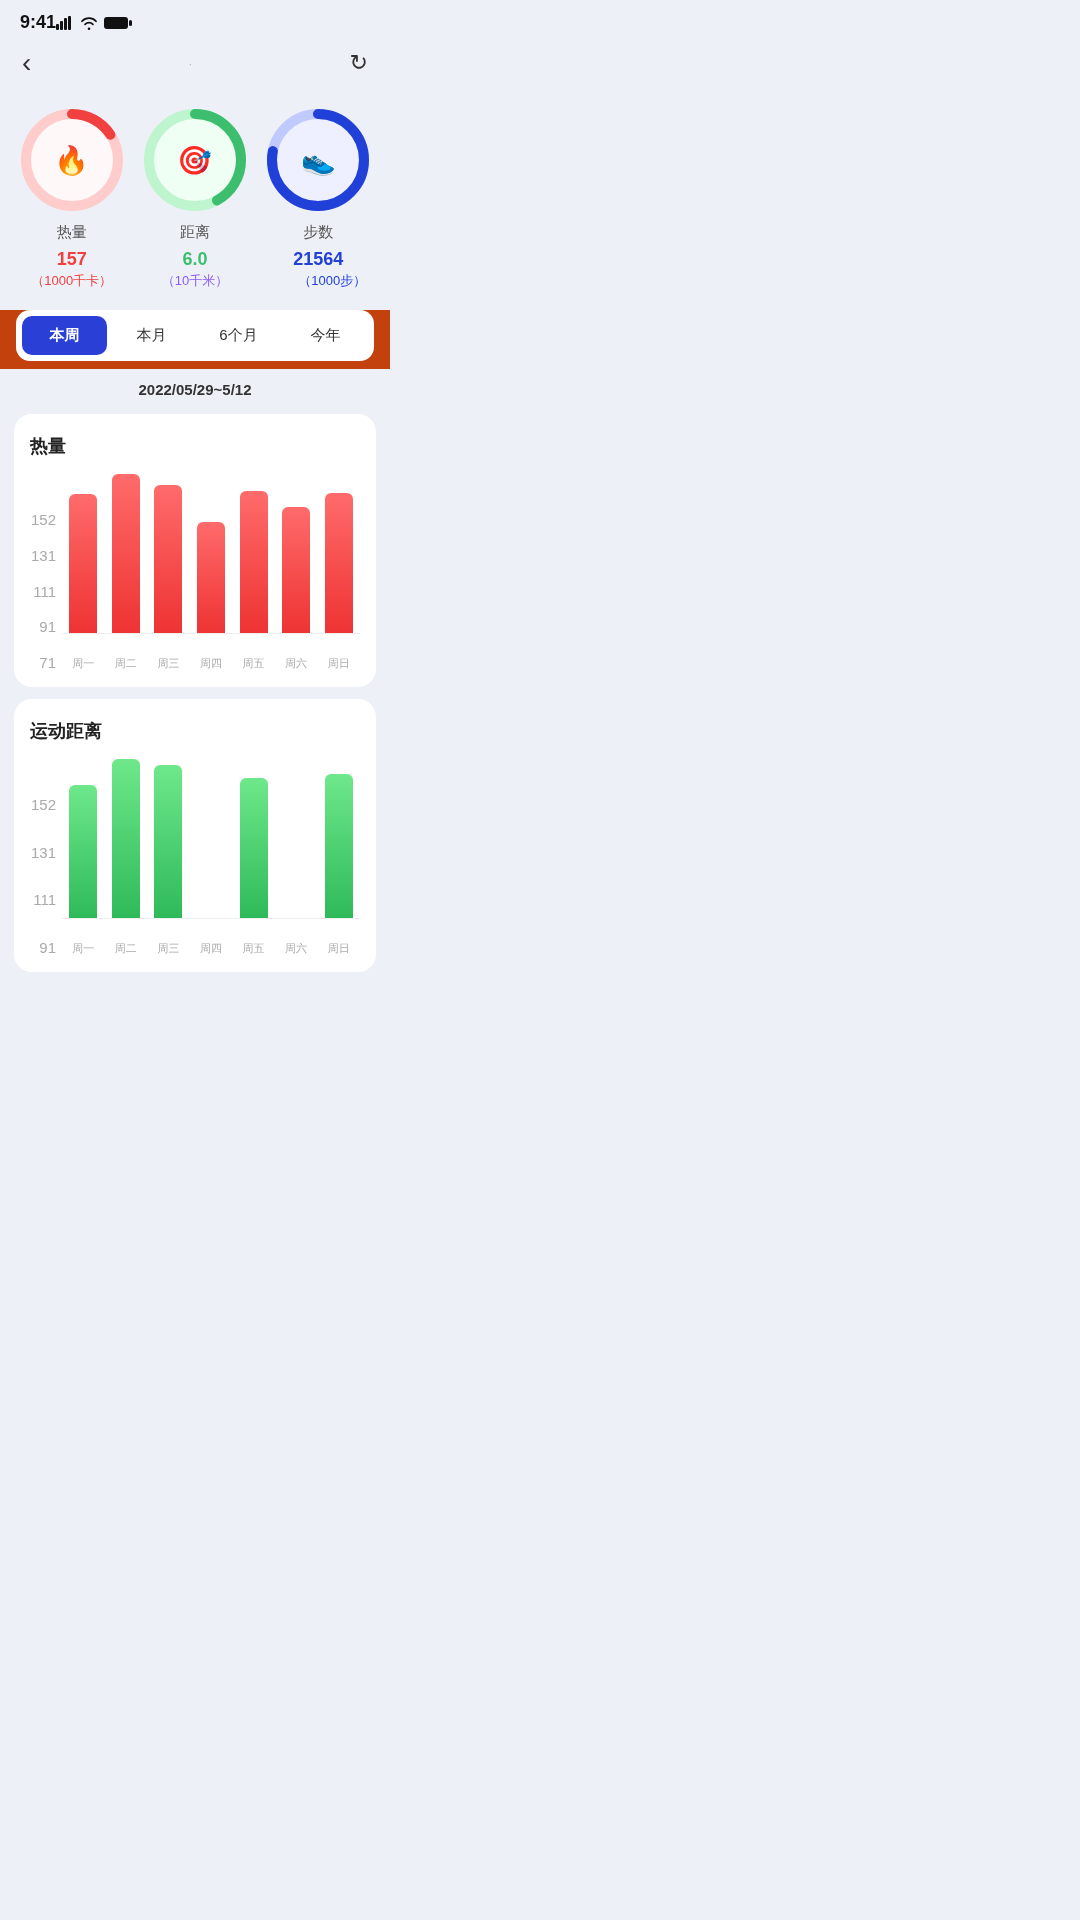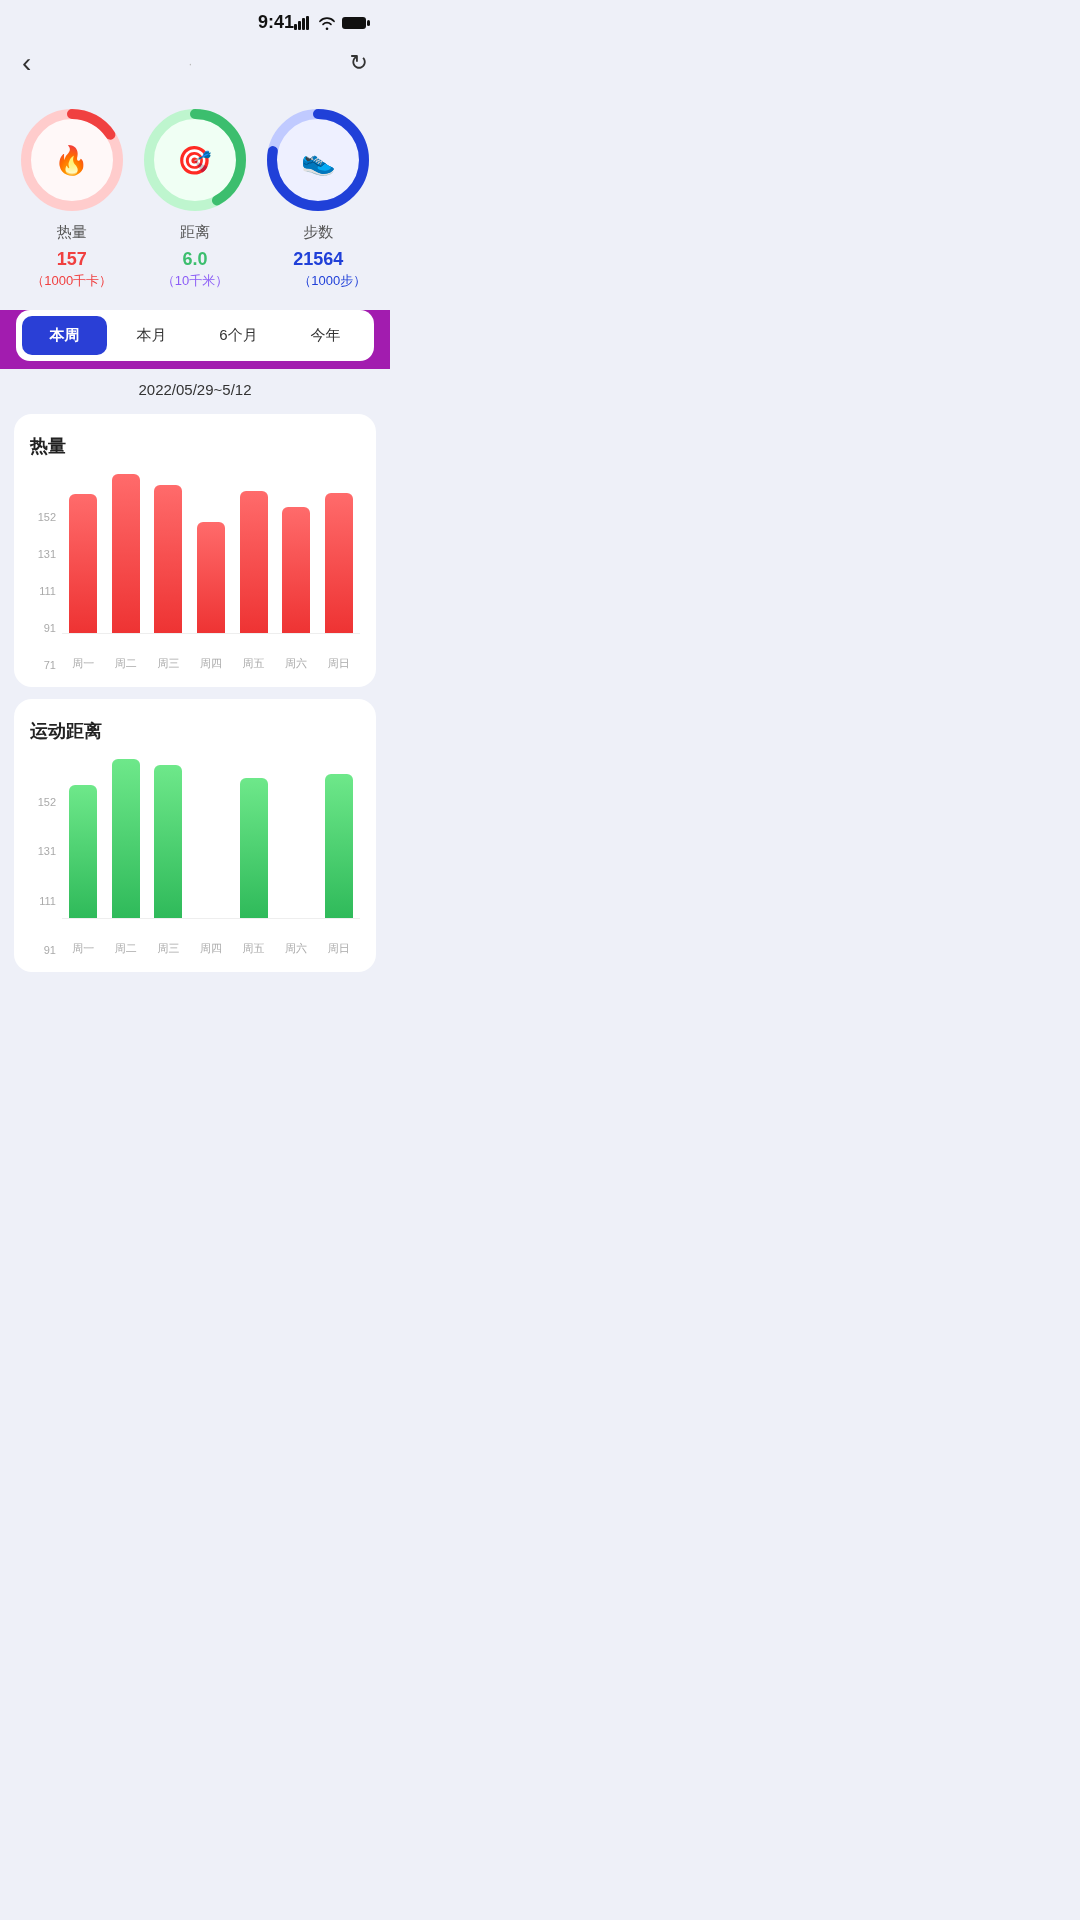--- a/index.html
+++ b/index.html
@@ -8,21 +8,21 @@
       width: 390px;
       min-height: 870px;
       background: #eef0f8;
       font-family: -apple-system, 'PingFang SC', 'Helvetica Neue', sans-serif;
       overflow-x: hidden;
     }
 
     
     .status-bar {
       display: flex;
-      justify-content: flex-end;
+      justify-content: flex-start;
       align-items: center;
       padding: 12px 20px 4px;
       background: #eef0f8;
     }
     .status-time {
       font-size: 18px;
       font-weight: 600;
       color: #111;
     }
     .status-icons {
@@ -86,21 +86,21 @@
       line-height: 1;
     }
     .stat-target {
       font-size: 13px;
       margin-top: -4px;
     }
 
     
     .tabs-wrapper {
       padding: 0 16px 8px;
-      background: #a21caf;
+      background: #c2410c;
     }
     .tabs {
       display: flex;
       background: #fff;
       border-radius: 14px;
       padding: 6px;
       gap: 2px;
     }
     .tab {
       flex: 1;
@@ -117,20 +117,21 @@
       font-weight: 600;
     }
 
     
     .date-range {
       text-align: center;
       padding: 12px 0 10px;
       font-size: 15px;
       color: #333;
       background: #eef0f8;
+      font-weight: bold;
     }
 
     
     .chart-card {
       background: #fff;
       border-radius: 18px;
       margin: 6px 14px 12px;
       padding: 20px 16px 16px;
     }
     .chart-title {
@@ -147,21 +148,21 @@
       left: 0;
       top: 0;
       bottom: 28px;
       display: flex;
       flex-direction: column;
       justify-content: space-between;
       align-items: flex-end;
       padding-right: 6px;
     }
     .y-label {
-      font-size: 11px;
+      font-size: 15px;
       color: #aaa;
     }
     .bars-row {
       display: flex;
       align-items: flex-end;
       justify-content: space-around;
       height: 160px;
       border-bottom: 1.5px solid #eee;
       padding-bottom: 0;
     }

